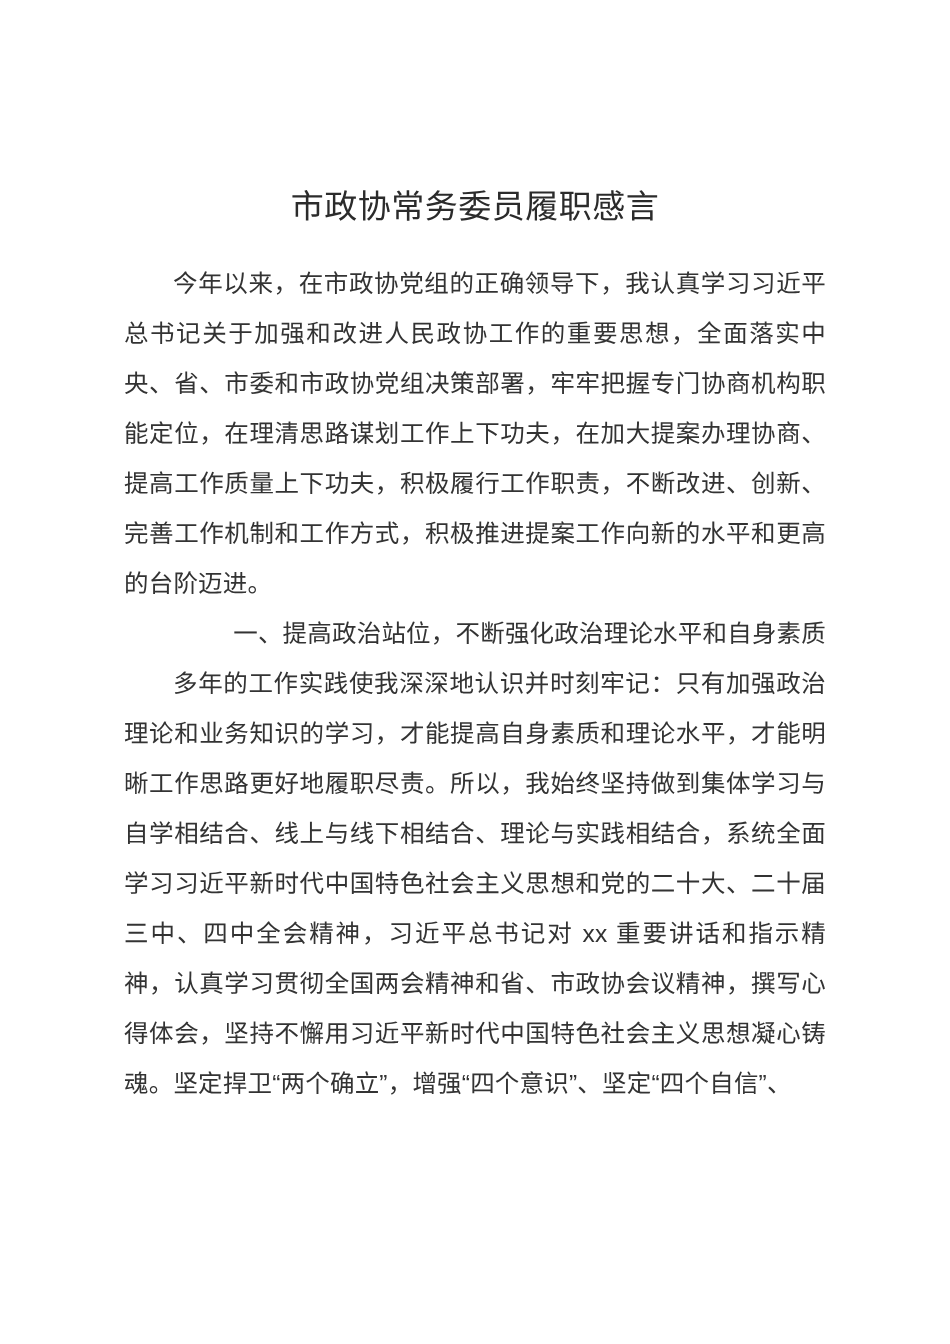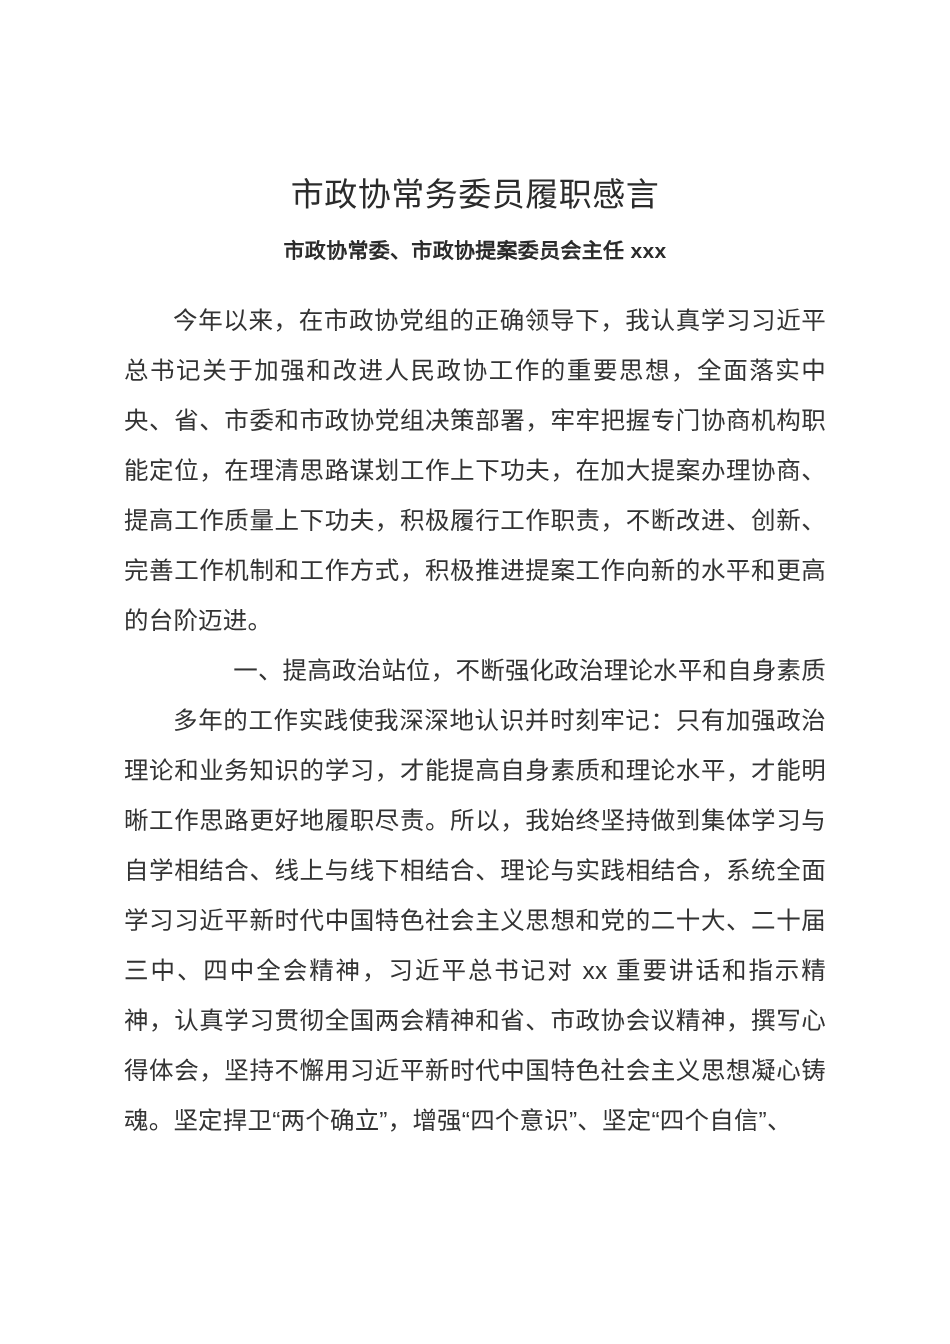--- a/index.html
+++ b/index.html
@@ -17,21 +17,21 @@
     width: 950px;
     height: 1344px;
     margin: 0 auto;
     background: #ffffff;
     overflow: hidden;
     box-sizing: border-box;
   }
   .content {
     position: absolute;
     left: 124px;
-    top: 0;
+    top: 12px;
     width: 702px;
   }
   .doc-title {
     margin: 0;
     padding: 0;
     text-align: center;
     font-size: 33px;
     font-weight: 400;
     line-height: 1.1;
     color: #2b2b2b;
@@ -79,21 +79,20 @@
   }
 </style>
 </head>
 <body>
 
 <div class="page">
   <div class="content">
 
     <h1 class="doc-title">市政协常务委员履职感言</h1>
 
-    <h2 class="doc-subtitle">市政协常委、市政协提案委员会主任 xxx</h2>
 
     <div class="body-block">
 
       <p class="para">今年以来，在市政协党组的正确领导下，我认真学习习近平总书记关于加强和改进人民政协工作的重要思想，全面落实中央、省、市委和市政协党组决策部署，牢牢把握专门协商机构职能定位，在理清思路谋划工作上下功夫，在加大提案办理协商、提高工作质量上下功夫，积极履行工作职责，不断改进、创新、完善工作机制和工作方式，积极推进提案工作向新的水平和更高的台阶迈进。</p>
 
       <p class="section-heading">一、提高政治站位，不断强化政治理论水平和自身素质</p>
 
       <p class="para last-line">多年的工作实践使我深深地认识并时刻牢记：只有加强政治理论和业务知识的学习，才能提高自身素质和理论水平，才能明晰工作思路更好地履职尽责。所以，我始终坚持做到集体学习与自学相结合、线上与线下相结合、理论与实践相结合，系统全面学习习近平新时代中国特色社会主义思想和党的二十大、二十届三中、四中全会精神，习近平总书记对 xx 重要讲话和指示精神，认真学习贯彻全国两会精神和省、市政协会议精神，撰写心得体会，坚持不懈用习近平新时代中国特色社会主义思想凝心铸魂。坚定捍卫“两个确立”，增强“四个意识”、坚定“四个自信”、</p>
 
     </div>

